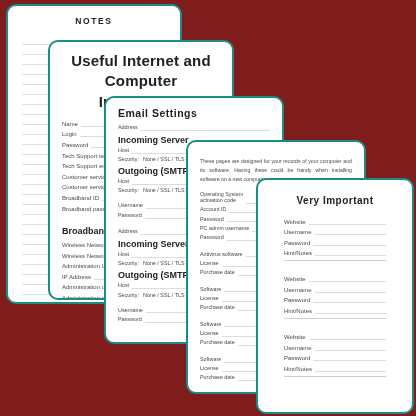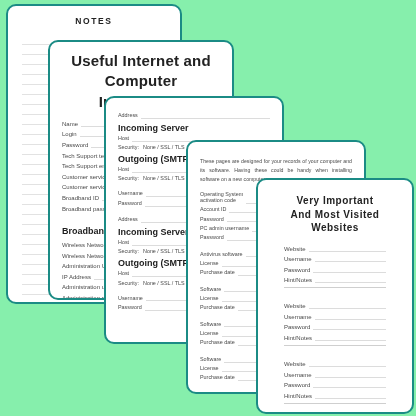--- a/index.html
+++ b/index.html
@@ -1,17 +1,17 @@
 <!DOCTYPE html>
 <html><head>
 <meta charset="utf-8">
 <style>
   html,body{margin:0;padding:0;background:#ffffff;}
   body{width:416px;height:416px;overflow:hidden;font-family:"Liberation Sans",sans-serif;-webkit-font-smoothing:antialiased;}
-  #stage{position:relative;width:416px;height:416px;background:#86efac;}
+  #stage{position:relative;width:416px;height:416px;background:#7f1d1d;}
 
   .card{
     position:absolute;
     background:#ffffff;
     border:2.5px solid #1b8b85;
     border-radius:10px;
     box-sizing:border-box;
     overflow:hidden;
   }
   .card-inner{position:absolute;inset:0;overflow:hidden;}
@@ -170,20 +170,21 @@
           <div class="rowA">
             <div class="lab">Administration password</div>
             <div class="dots"></div>
           </div>
         </div>
     </div>
   </div>
 
   <div class="card" id="card-email">
     <div class="card-inner pad-std">
+      <div class="ttl ttl-big" style="text-align:left">Email Settings</div>
       <div style="height:5px"></div>
       <div id="email-groups">
           <div class="row">
             <div class="lab">Address</div>
             <div class="dots"></div>
           </div>
           <div class="sect">Incoming Server</div>
           <div class="row">
             <div class="lab">Host</div>
             <div class="dots"></div>
@@ -334,21 +335,20 @@
             <div class="lab">Purchase date</div>
             <div class="dots"></div>
           </div>
         </div>
     </div>
   </div>
 
   <div class="card" id="card-web">
     <div class="card-inner pad-std" style="padding:14px 26px">
       <div class="ttl ttl-web">Very Important</div>
-      <div class="ttl ttl-web">And Most Visited Websites</div>
       <div style="height:10px"></div>
       <div id="web-groups">
           <div class="rowA">
             <div class="lab">Website</div>
             <div class="dots"></div>
           </div>
           <div class="rowA">
             <div class="lab">Username</div>
             <div class="dots"></div>
           </div>

